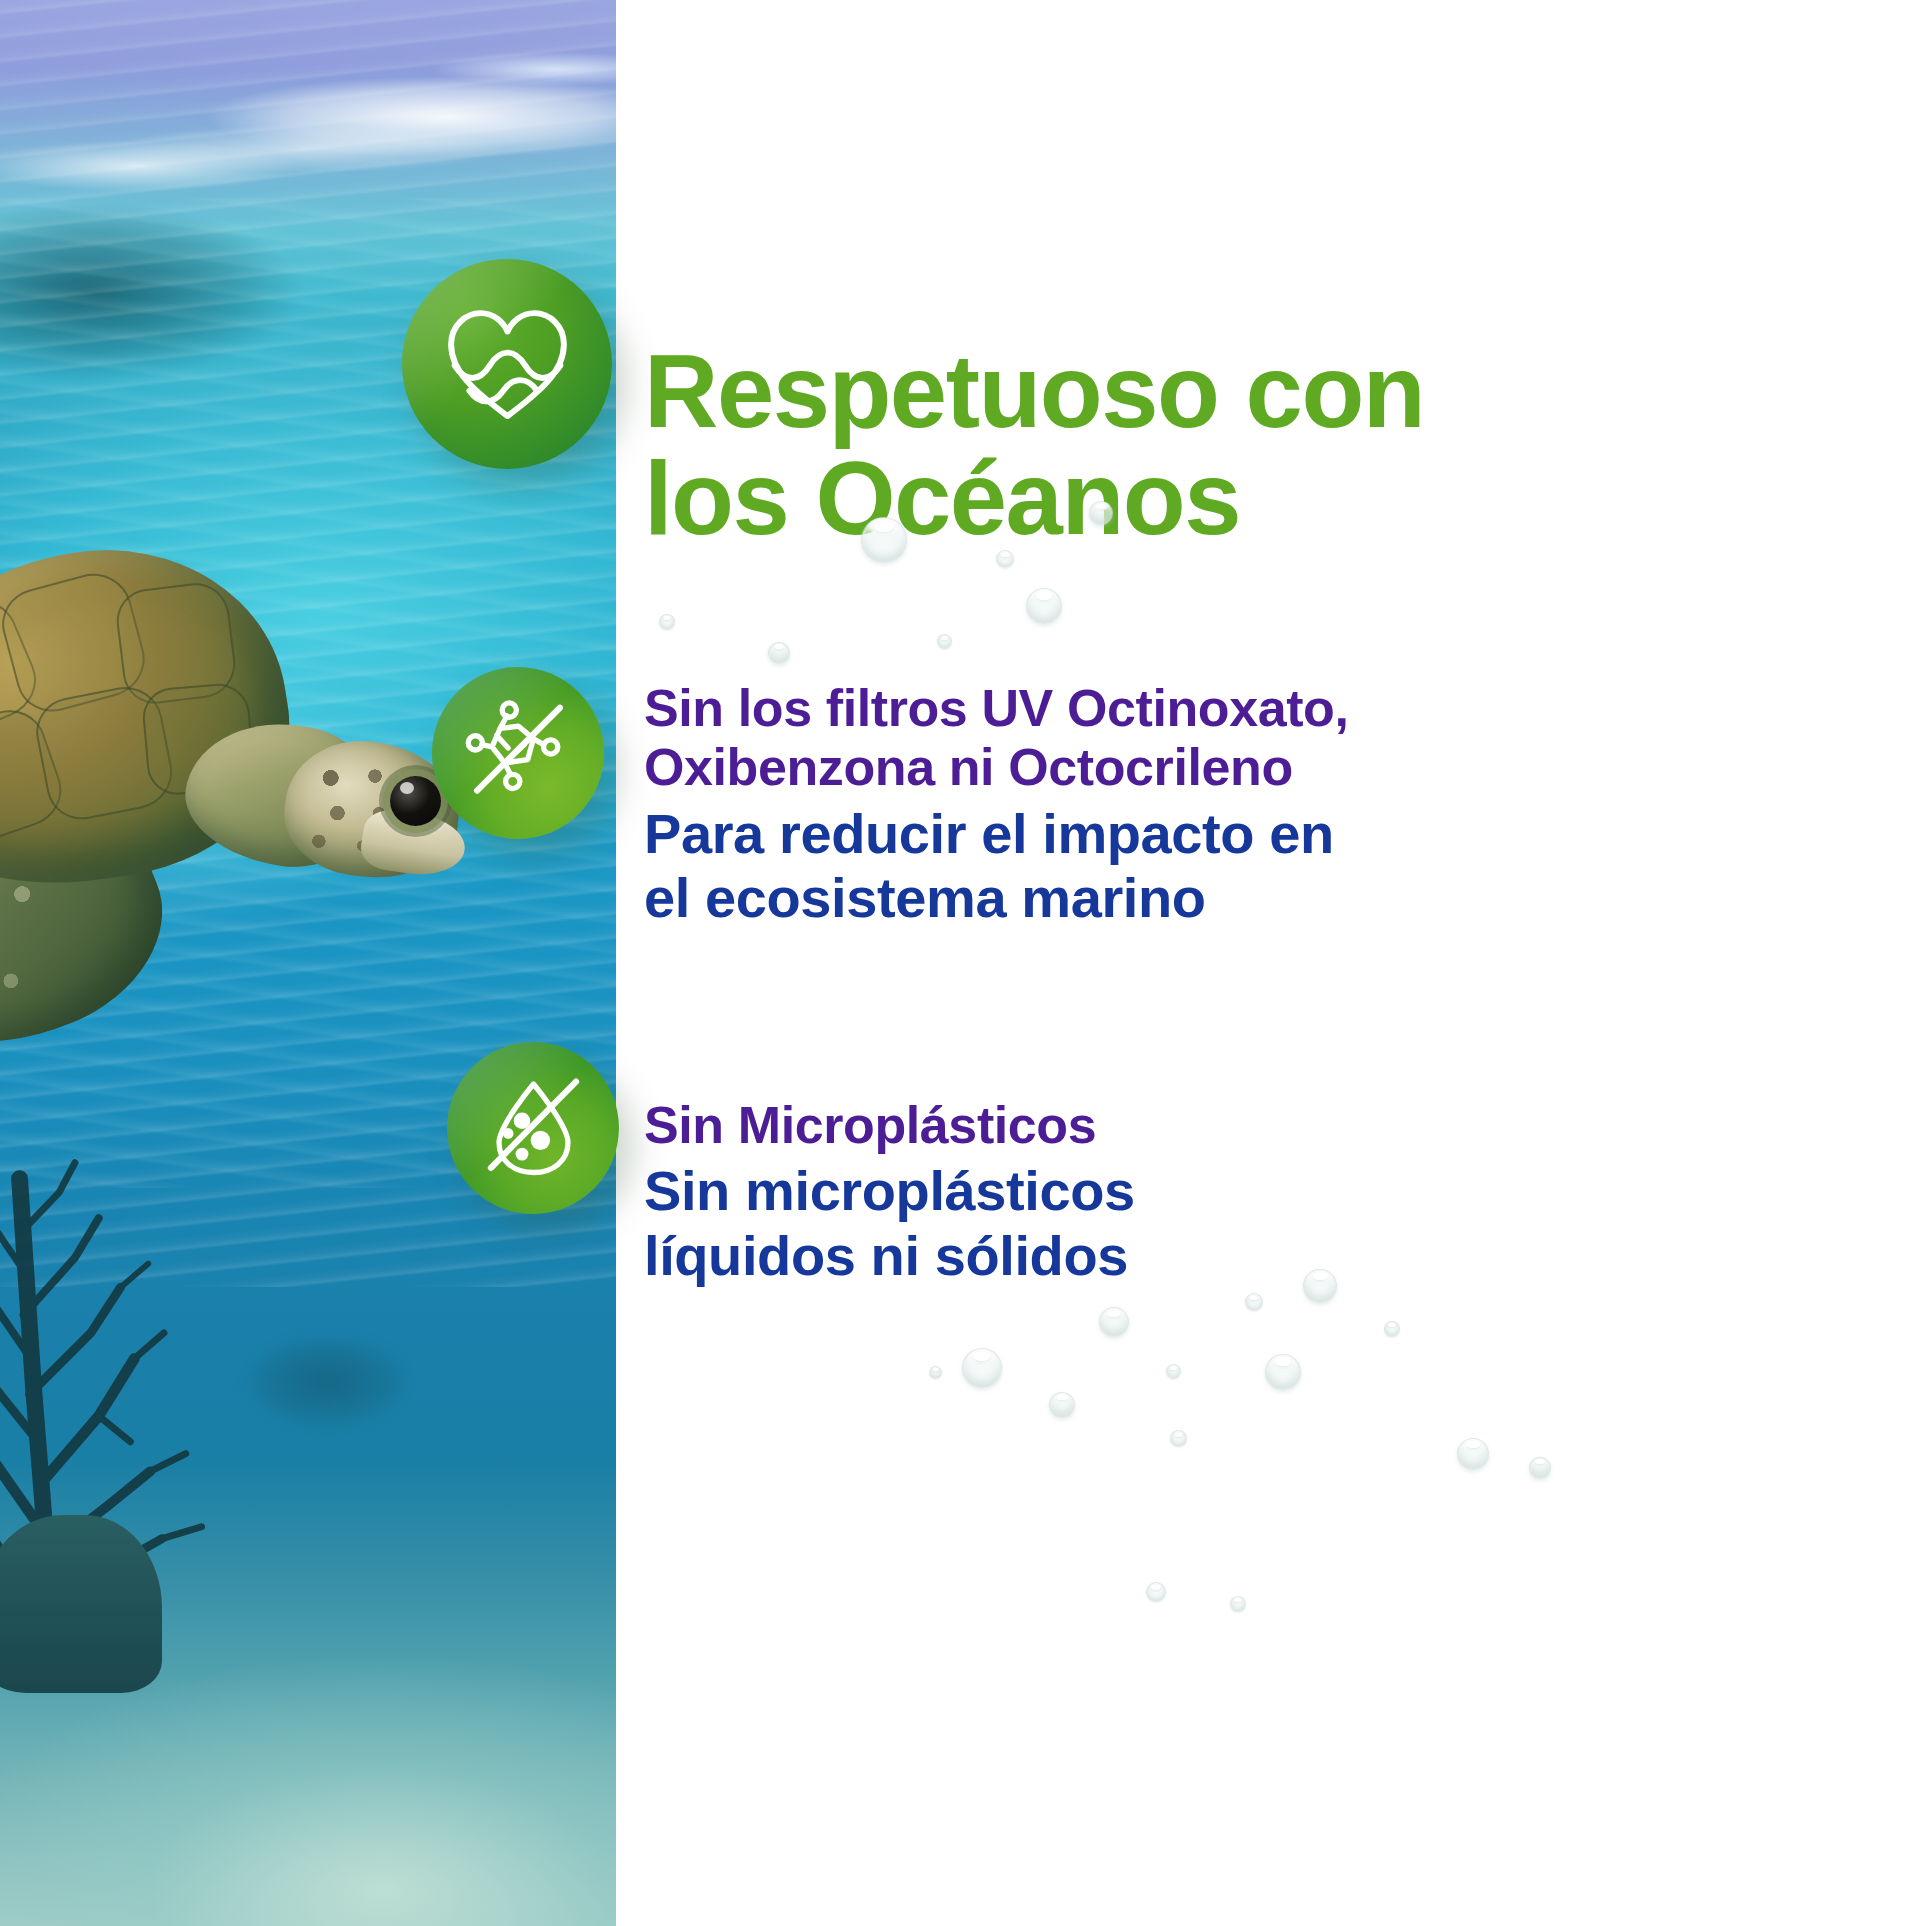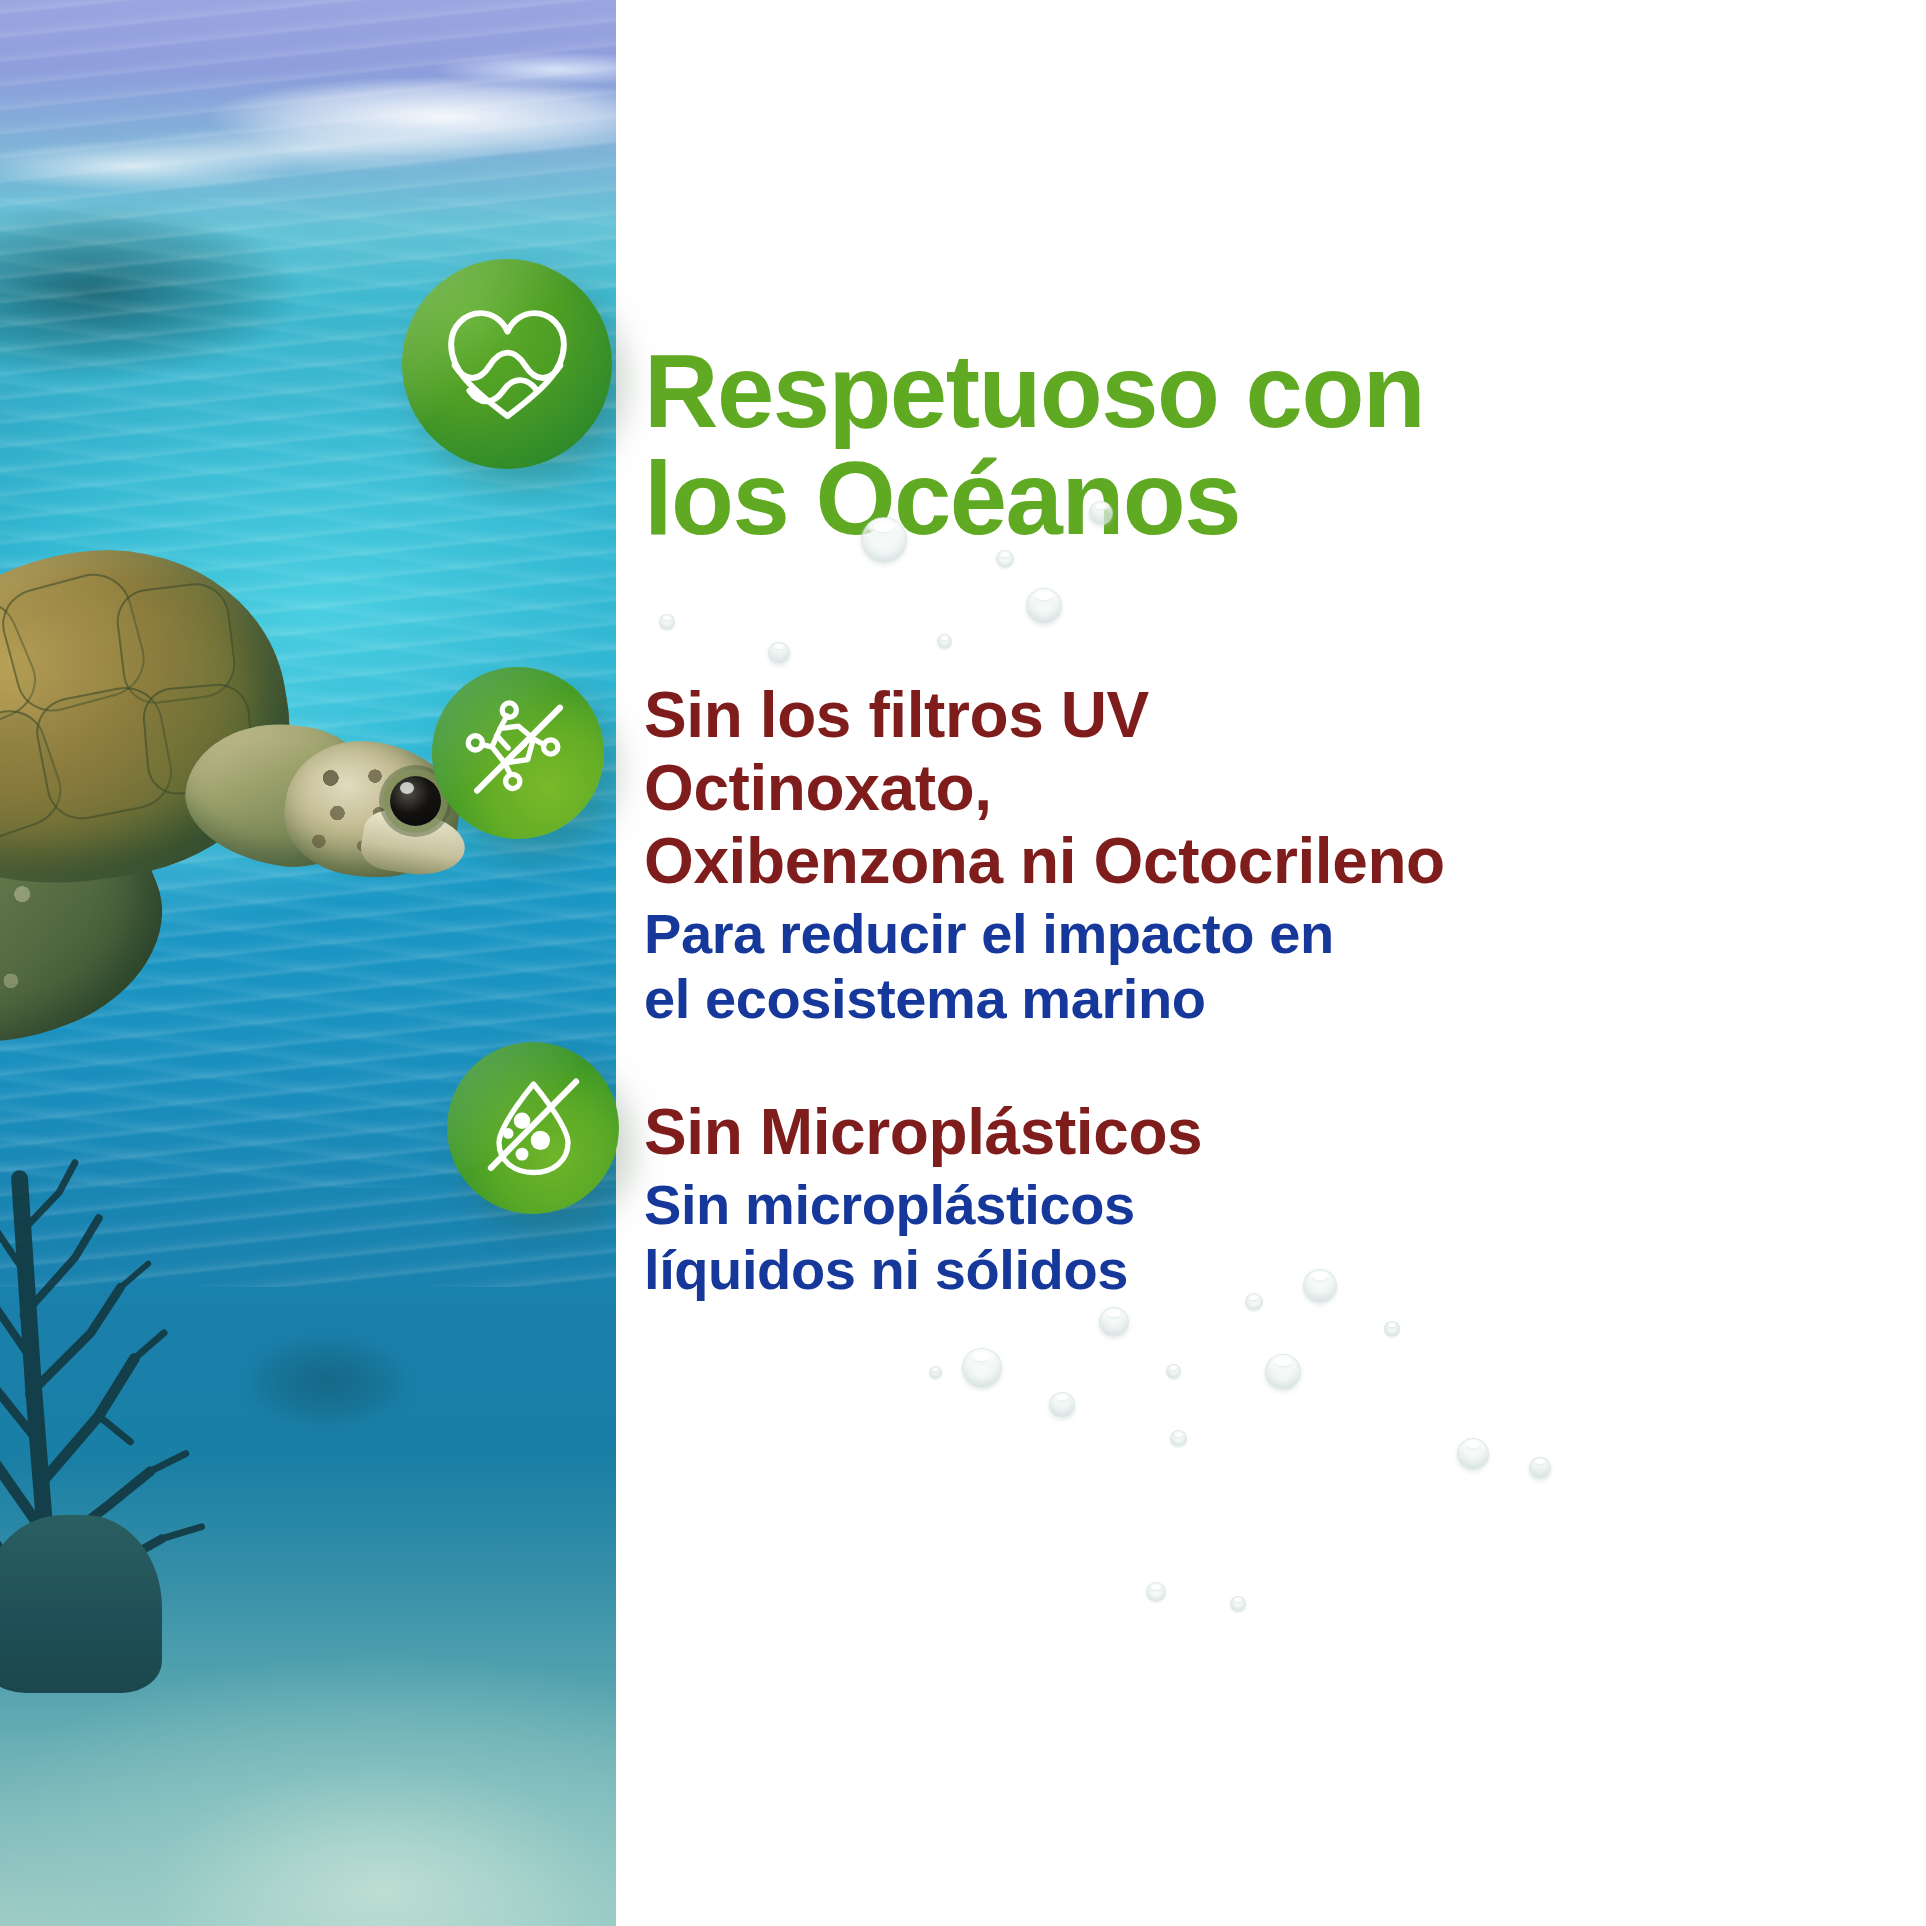--- a/index.html
+++ b/index.html
@@ -193,21 +193,21 @@
     color:#5faa22;
     font-size:103px;line-height:1.04;font-weight:700;
     letter-spacing:-1.5px;
     white-space:pre-line;
   }
   .block{position:absolute;width:822px;}
   #block-uv{left:644px;top:679px;}
   #block-micro{left:644px;top:1096px;}
 
   .b-head{
-    color:#7f1d1d;font-size:64px;line-height:1.14;font-weight:700;
+    color:#4c1d95;font-size:52px;line-height:1.14;font-weight:700;
     letter-spacing:-0.4px;white-space:pre-line;margin:0 0 4px 0;
   }
   .b-body{
     color:#15389a;font-size:56px;line-height:1.16;font-weight:600;
     letter-spacing:-0.4px;white-space:pre-line;margin:0;
   }
 
   
   .bubble{
     position:absolute;border-radius:50%;

